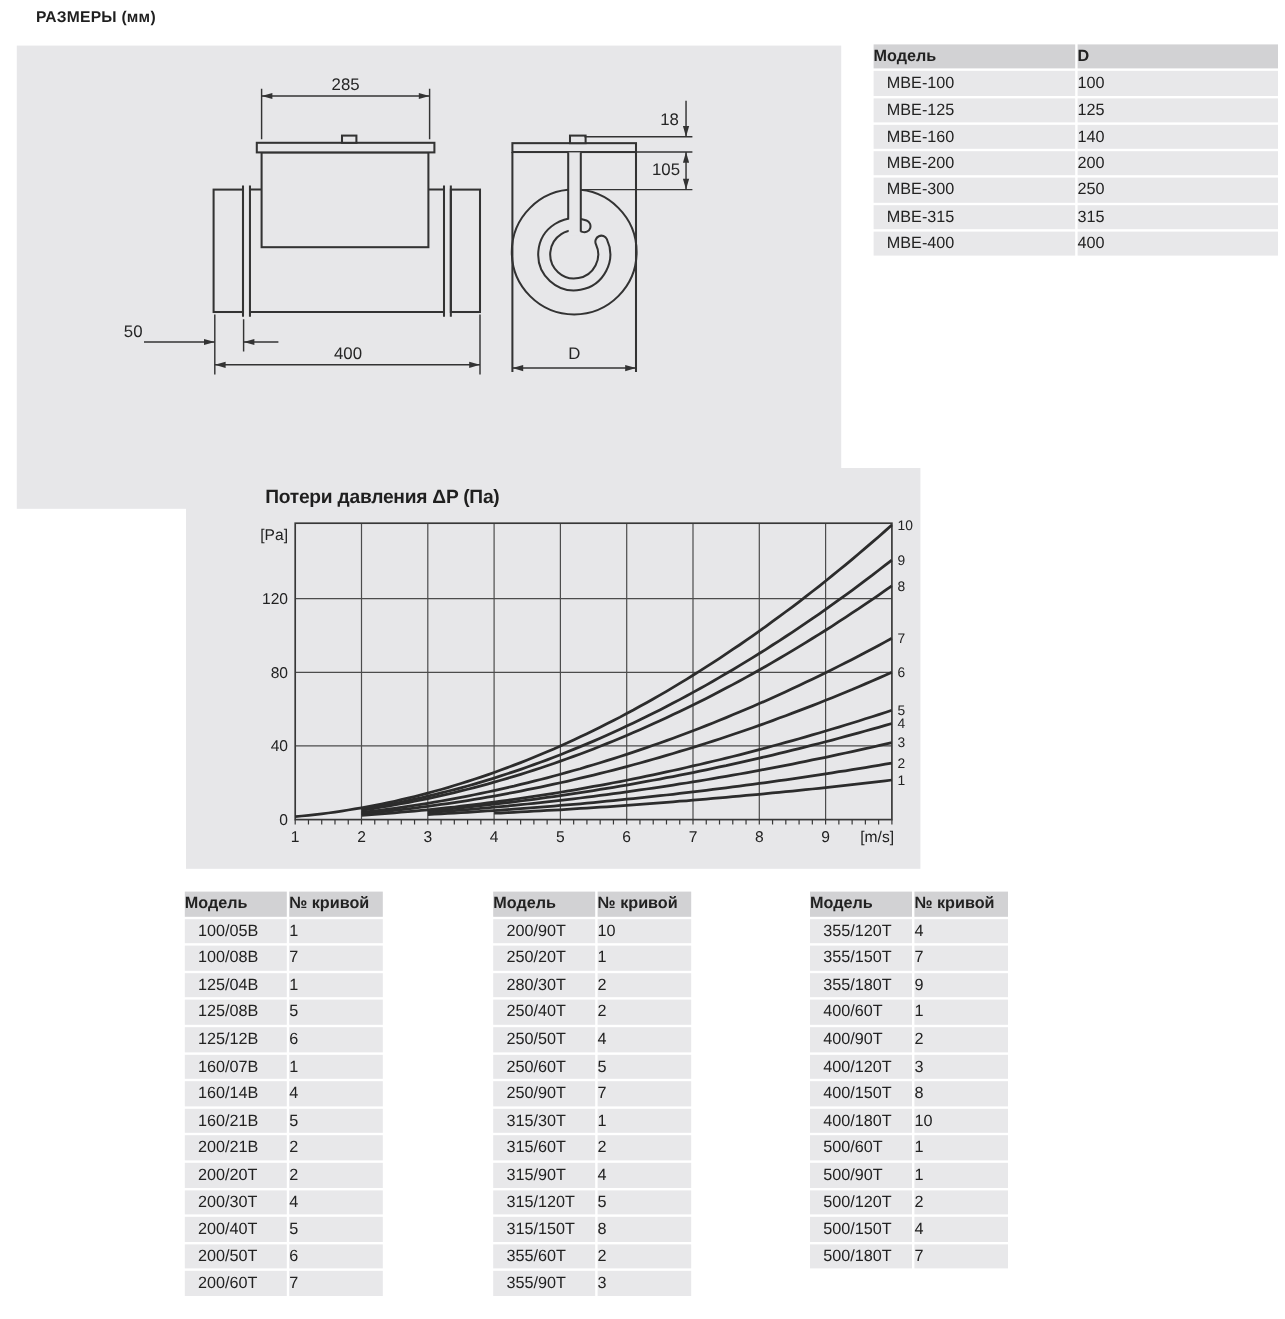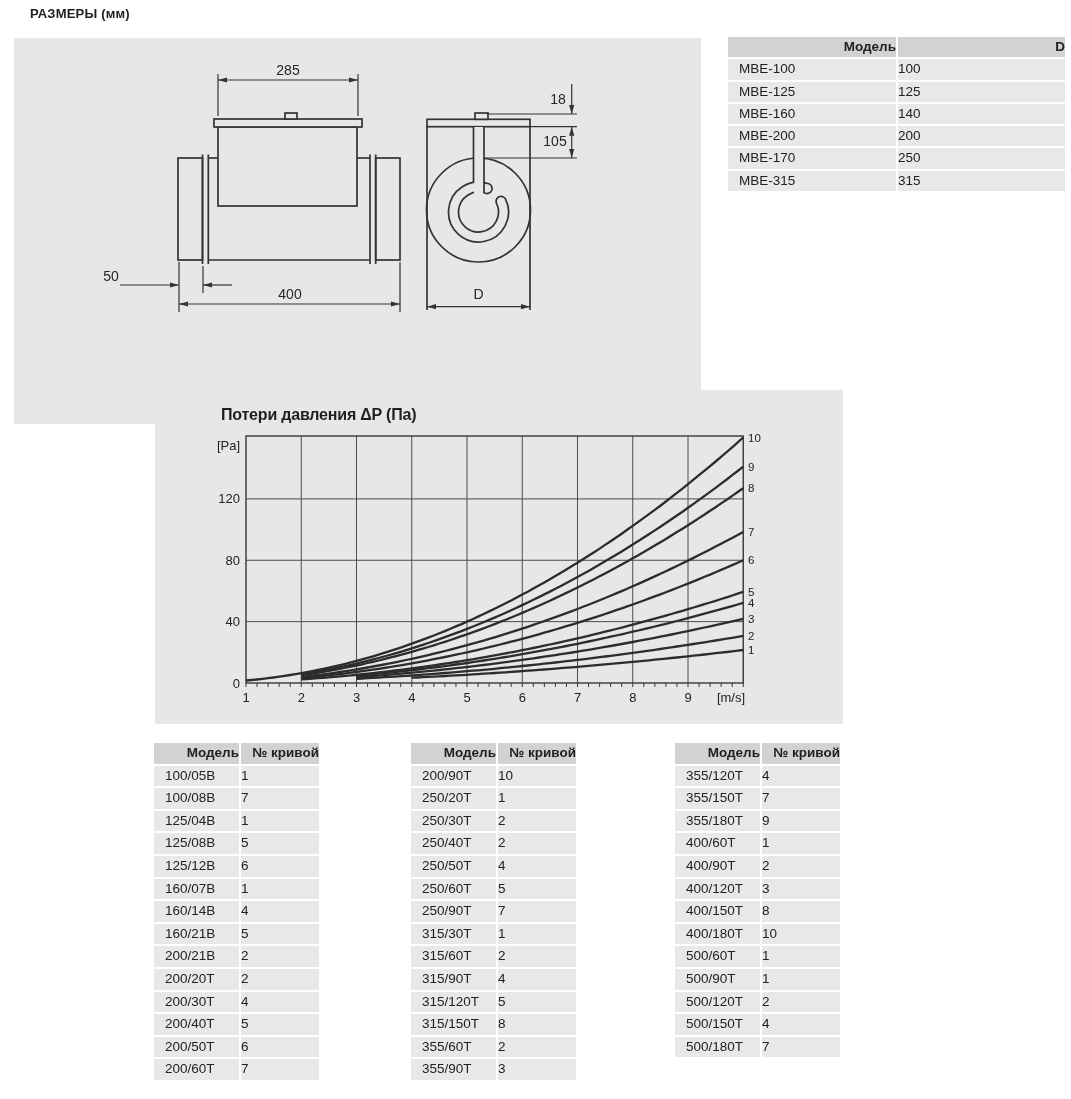--- a/index.html
+++ b/index.html
@@ -2,26 +2,26 @@
 <html><head>
 <meta charset="utf-8">
 <style>
   * { margin:0; padding:0; box-sizing:border-box; }
   html,body { width:1071px; height:1099px; background:#fff;
     font-family:"Liberation Sans", sans-serif; color:#222; position:relative; }
   .abs { position:absolute; }
   .page-title { left:14px; top:6px; font-size:13px; font-weight:bold; letter-spacing:.2px; color:#1f1f1f;margin-left:16px; }
   .panel { background:#e7e7e9; }
   #drawing-panel { left:14px; top:38px; width:687px; height:386px; }
-  #chart-panel { left:155px; top:390px; width:688px; height:334px; }
+  #chart-panel { left:155px; top:390px; width:612px; height:334px; }
   .chart-title { left:66px; top:16px; font-size:16px; font-weight:bold; color:#1f1f1f; letter-spacing:-0.2px;}
 
   
   table { border-collapse:separate; border-spacing:2px; table-layout:fixed; }
-  th { background:#d2d2d4; font-size:13.5px; font-weight:bold; text-align:right; color:#222; }
+  th { background:#d2d2d4; font-size:13.5px; font-weight:bold; text-align:left; color:#222; }
   td { background:#e8e8ea; font-size:13.5px; color:#222; }
   td:first-child { text-align:left; padding-left:11px; }
   td:last-child  { text-align:left; }
   #model-table-wrap { left:726px; top:35px; }
   #model-table th, #model-table td { height:20.3px; line-height:20.3px; }
   #model-table col.c1 { width:168px; } #model-table col.c2 { width:167px; }
   .curve-table-wrap { top:741px; }
   .curve-table th, .curve-table td { height:20.6px; line-height:20.6px; }
   .curve-table col.c1 { width:85px; } .curve-table col.c2 { width:78px; }
   #curve-table-1 { left:152px; } #curve-table-2 { left:409px; } #curve-table-3 { left:673px; }
@@ -154,26 +154,30 @@
         </tr>
         <tr>
           <td>MBE-160</td>
           <td>140</td>
         </tr>
         <tr>
           <td>MBE-200</td>
           <td>200</td>
         </tr>
         <tr>
-          <td>MBE-170</td>
+          <td>MBE-300</td>
           <td>250</td>
         </tr>
         <tr>
           <td>MBE-315</td>
           <td>315</td>
+        </tr>
+        <tr>
+          <td>MBE-400</td>
+          <td>400</td>
         </tr>
       </tbody>
   </table>
 </div>
 
 <div class="abs panel" id="chart-panel">
   <div class="abs chart-title">Потери давления ΔP (Па)</div>
   <svg id="chart-svg" width="688" height="334" viewBox="0 0 688 334">
       <line x1="146.25" y1="293" x2="146.25" y2="46" class="grid"></line>
       <line x1="201.5" y1="293" x2="201.5" y2="46" class="grid"></line>
@@ -358,21 +362,21 @@
       <tbody>
         <tr>
           <td>200/90T</td>
           <td>10</td>
         </tr>
         <tr>
           <td>250/20T</td>
           <td>1</td>
         </tr>
         <tr>
-          <td>250/30T</td>
+          <td>280/30T</td>
           <td>2</td>
         </tr>
         <tr>
           <td>250/40T</td>
           <td>2</td>
         </tr>
         <tr>
           <td>250/50T</td>
           <td>4</td>
         </tr>

